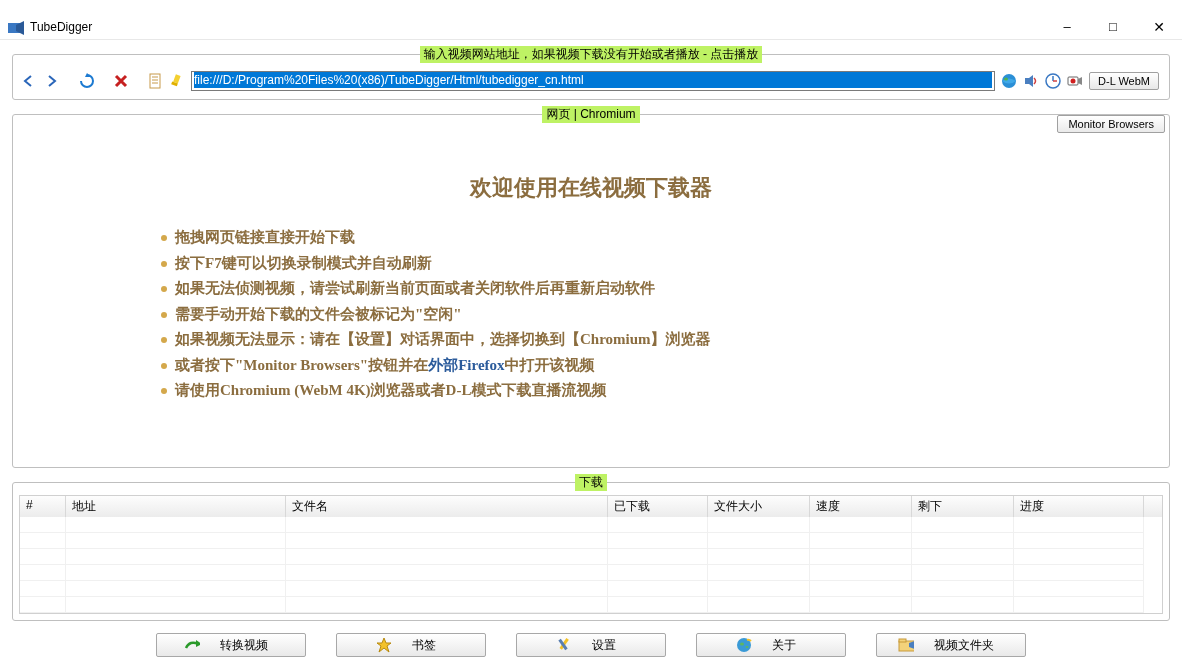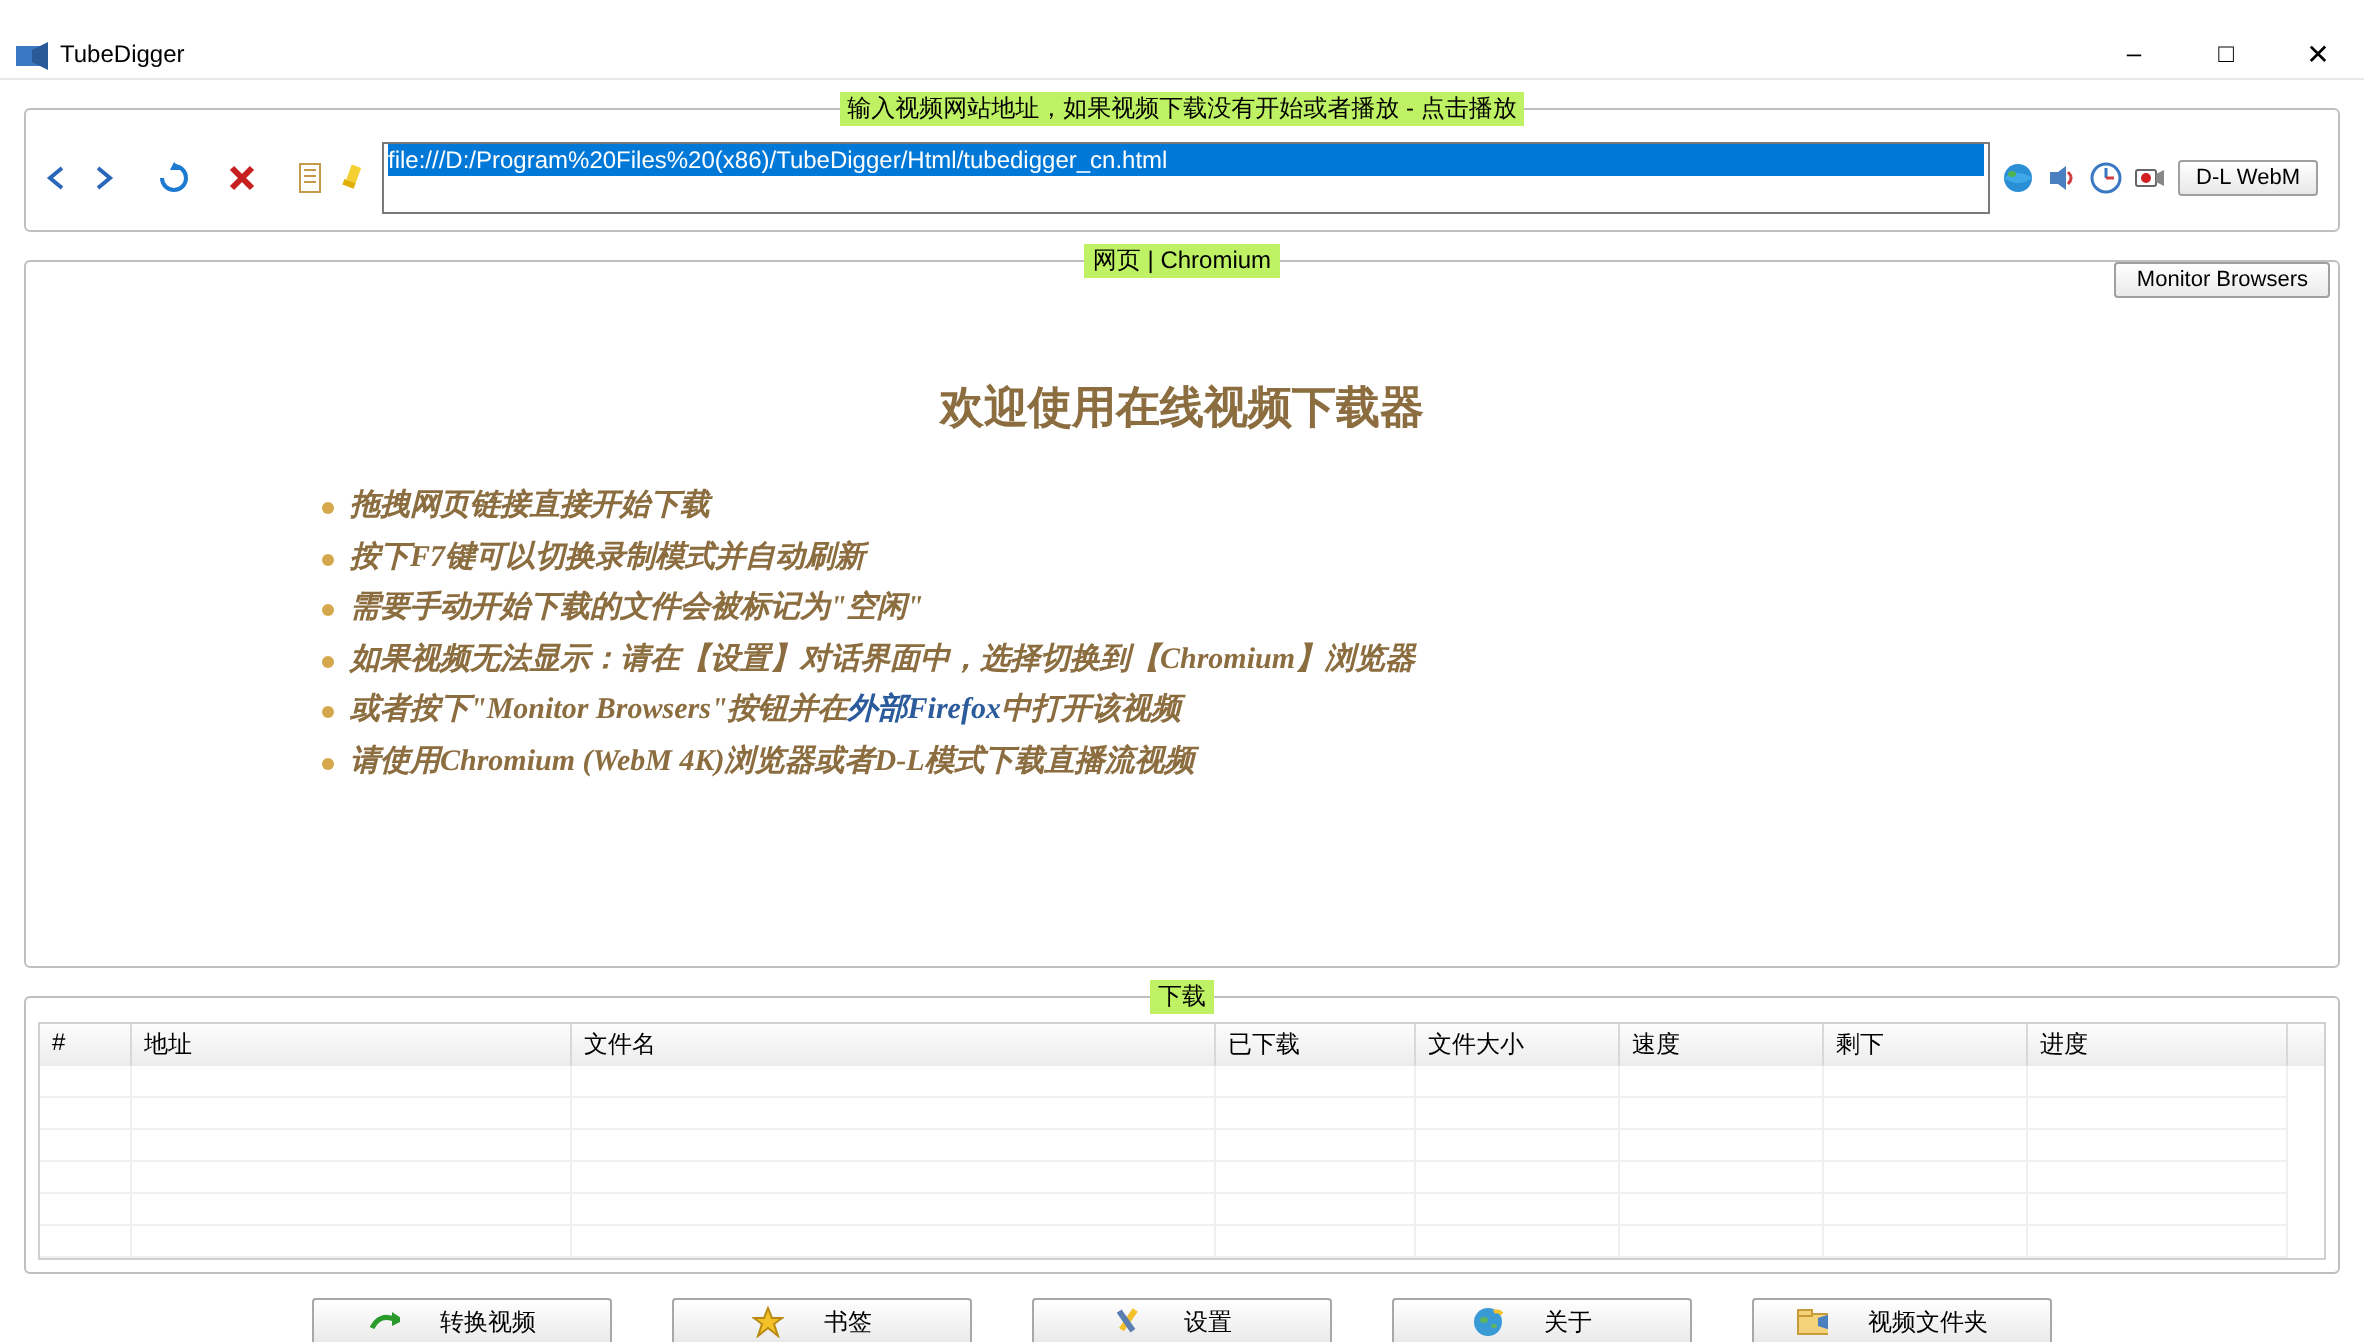--- a/index.html
+++ b/index.html
@@ -11,30 +11,30 @@
 .winbtn { width: 46px; height: 30px; text-align: center; line-height: 30px; font-family: "Segoe UI Symbol", sans-serif; font-size: 13px; cursor: default; }
 .winbtn.close { font-size: 14px; }
 
 .content { padding: 6px 12px 4px 12px; }
 fieldset { border: 1px solid #bfbfbf; border-radius: 3px; padding: 6px 6px; position: relative; margin-bottom: 6px; }
 fieldset > legend { padding: 0 4px; font-size: 12px; background: #bef264; }
 fieldset.top > legend { margin: 0 auto; display: block; text-align: center; }
 
 .toprow { display: flex; align-items: center; gap: 6px; padding: 2px 4px; }
 .icon { width: 16px; height: 16px; display: inline-flex; align-items: center; justify-content: center; }
-.urlinput { flex: 1; height: 36px; border: 1px solid #7a7a7a; padding: 0 2px; font-size: 12px; }
+.urlinput { flex: 1; height: 20px; border: 1px solid #7a7a7a; padding: 0 2px; font-size: 12px; }
 .urlinput .sel { background: #0078d7; color: #fff; padding: 1px 0; display: inline-block; width: 100%; white-space: nowrap; overflow: hidden; }
 .modebtn { border: 1px solid #a0a0a0; background: linear-gradient(#fff,#e8e8e8); padding: 2px 8px; font-size: 11px; display: flex; align-items: center; gap: 4px; border-radius: 2px; }
 
 fieldset.web { position: relative; padding: 0; height: 362px; }
 fieldset.web > legend { margin: 0 auto; display: block; }
 .monitor-btn { position: absolute; right: 4px; top: -8px; border: 1px solid #a0a0a0; background: linear-gradient(#fff,#eaeaea); padding: 2px 10px; font-size: 11px; border-radius: 2px; }
 .webbody { width: 100%; height: 100%; padding: 50px 0 0 0; }
 .webbody h1 { text-align: center; color: #8b6d3f; font-size: 22px; font-weight: bold; font-family: SimSun, serif; margin-bottom: 22px; }
-.webbody ul { list-style: none; margin: 0 auto; width: 860px; font-style: italic; }
+.webbody ul { list-style: none; margin: 0 auto; width: 860px; }
 .webbody li { color: #8b6d3f; font-size: 15px; font-family: SimSun, "Microsoft YaHei", serif; font-weight: bold; line-height: 25.5px; padding-left: 14px; position: relative; }
 .webbody li::before { content: ""; position: absolute; left: 0; top: 10px; width: 6px; height: 6px; background: #d4a84b; border-radius: 50%; }
 .webbody a { color: #2b5b9b; text-decoration: none; }
 
 fieldset.dl { padding: 4px 6px 6px 6px; }
 fieldset.dl > legend { margin: 0 auto; }
 .dltable { border: 1px solid #d0d0d0; }
 .dlhead { display: flex; background: linear-gradient(#fdfdfd,#ececec); font-size: 12px; }
 .dlhead > div { border-right: 1px solid #d8d8d8; padding: 2px 6px; }
 .dlrows { height: 96px; }
@@ -143,20 +143,21 @@
   </fieldset>
 
   <fieldset class="web">
     <legend>网页 | Chromium</legend>
     <div class="monitor-btn">Monitor Browsers</div>
     <div class="webbody">
       <h1>欢迎使用在线视频下载器</h1>
       <ul id="tips">
           <li><span>拖拽网页链接直接开始下载</span></li>
           <li><span>按下F7键可以切换录制模式并自动刷新</span></li>
+          <li><span>如果无法侦测视频，请尝试刷新当前页面或者关闭软件后再重新启动软件</span></li>
           <li><span>需要手动开始下载的文件会被标记为"空闲"</span></li>
           <li><span>如果视频无法显示：请在【设置】对话界面中，选择切换到【Chromium】浏览器</span></li>
           <li><span>或者按下"Monitor Browsers"按钮并在</span><a>外部Firefox</a><span>中打开该视频</span></li>
           <li><span>请使用Chromium (WebM 4K)浏览器或者D-L模式下载直播流视频</span></li>
         </ul>
     </div>
   </fieldset>
 
   <fieldset class="dl">
     <legend>下载</legend>

